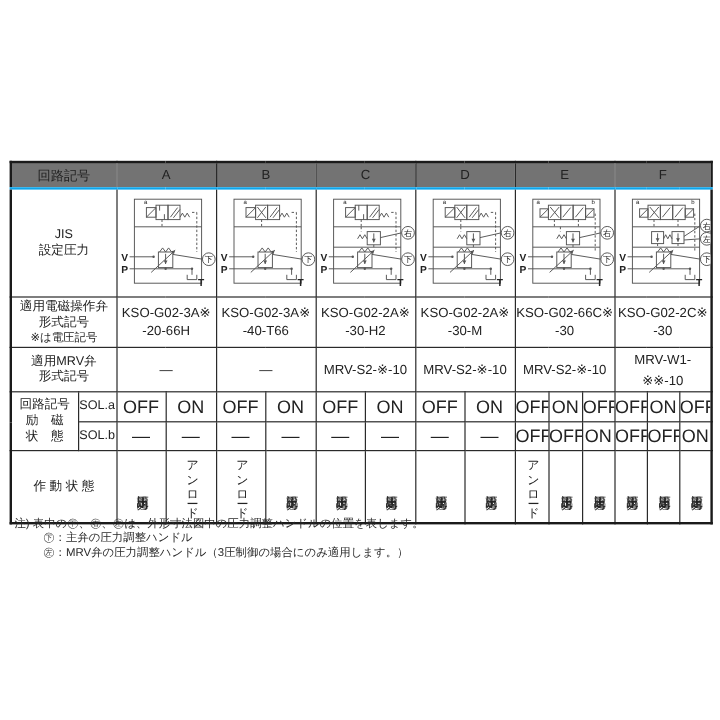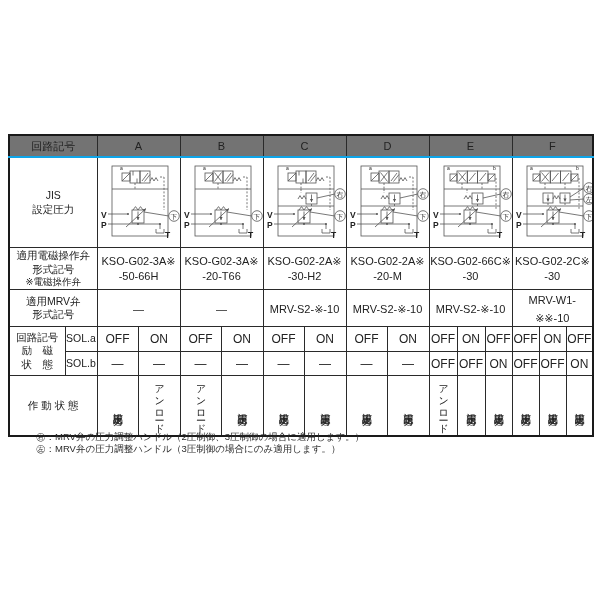--- a/index.html
+++ b/index.html
@@ -24,21 +24,21 @@
   tr.r-head{height:22px}
   tr.r-jis{height:89px}
   tr.r-model{height:42px}
   tr.r-mrv{height:30px}
   tr.r-sola{height:25px}
   tr.r-solb{height:24px}
   tr.r-op{height:60px}
   .lbl{font-size:10.5px;line-height:1.25}
   .lbl .sm{font-size:9.5px}
   .model{font-size:11px;line-height:1.3}
-  .onoff{font-size:12px}
+  .onoff{font-size:15px}
   .vtext{
     writing-mode:vertical-rl;text-orientation:upright;
     font-size:10px;letter-spacing:1px;display:inline-block;line-height:1;
   }
   .notes{
     position:absolute;left:12px;top:431px;width:576px;
     font-size:9.5px;line-height:12px;color:#2a2a2a;
   }
   .notes .sub{margin-left:24px;}
   svg.diag{display:block;margin:0 auto;}
@@ -378,37 +378,37 @@
             <text x="72.6" y="43.6" font-size="6.8" fill="#222">左</text>
             <circle cx="76" cy="58" r="5.3" fill="#fff" stroke="#555555" stroke-width="0.8"></circle>
             <text x="72.6" y="60.6" font-size="6.8" fill="#222">下</text>
           </svg>
         </td>
       </tr>
     <tr class="r-model">
       <th colspan="2" class="lbl">
         <div>適用電磁操作弁</div>
         <div>形式記号</div>
-        <div class="sm">※電磁操作弁</div>
+        <div class="sm">※は電圧記号</div>
       </th>
     <td colspan="2">
           <div class="model">KSO-G02-3A※</div>
-          <div class="model">-50-66H</div>
+          <div class="model">-20-66H</div>
         </td>
         <td colspan="2">
           <div class="model">KSO-G02-3A※</div>
-          <div class="model">-20-T66</div>
+          <div class="model">-40-T66</div>
         </td>
         <td colspan="2">
           <div class="model">KSO-G02-2A※</div>
           <div class="model">-30-H2</div>
         </td>
         <td colspan="2">
           <div class="model">KSO-G02-2A※</div>
-          <div class="model">-20-M</div>
+          <div class="model">-30-M</div>
         </td>
         <td colspan="3">
           <div class="model">KSO-G02-66C※</div>
           <div class="model">-30</div>
         </td>
         <td colspan="3">
           <div class="model">KSO-G02-2C※</div>
           <div class="model">-30</div>
         </td>
       </tr>
@@ -477,15 +477,16 @@
         <td><span class="vtext">設定圧力㊦</span></td>
         <td><span class="vtext">設定圧力㊨</span></td>
         <td><span class="vtext">設定圧力㊦</span></td>
         <td><span class="vtext">設定圧力㊧</span></td>
         <td><span class="vtext">設定圧力㊨</span></td>
       </tr>
   </tbody>
 </table>
 
 <div class="notes">
-  <div class="sub">㊨：MRV弁の圧力調整ハンドル（2圧制御、3圧制御の場合に適用します。）</div>
+  <div>注) 表中の㊦、㊨、㊧は、外形寸法図中の圧力調整ハンドルの位置を表します。</div>
+  <div class="sub">㊦：主弁の圧力調整ハンドル</div>
   <div class="sub">㊧：MRV弁の圧力調整ハンドル（3圧制御の場合にのみ適用します。）</div>
 </div>
 
 </body></html>

